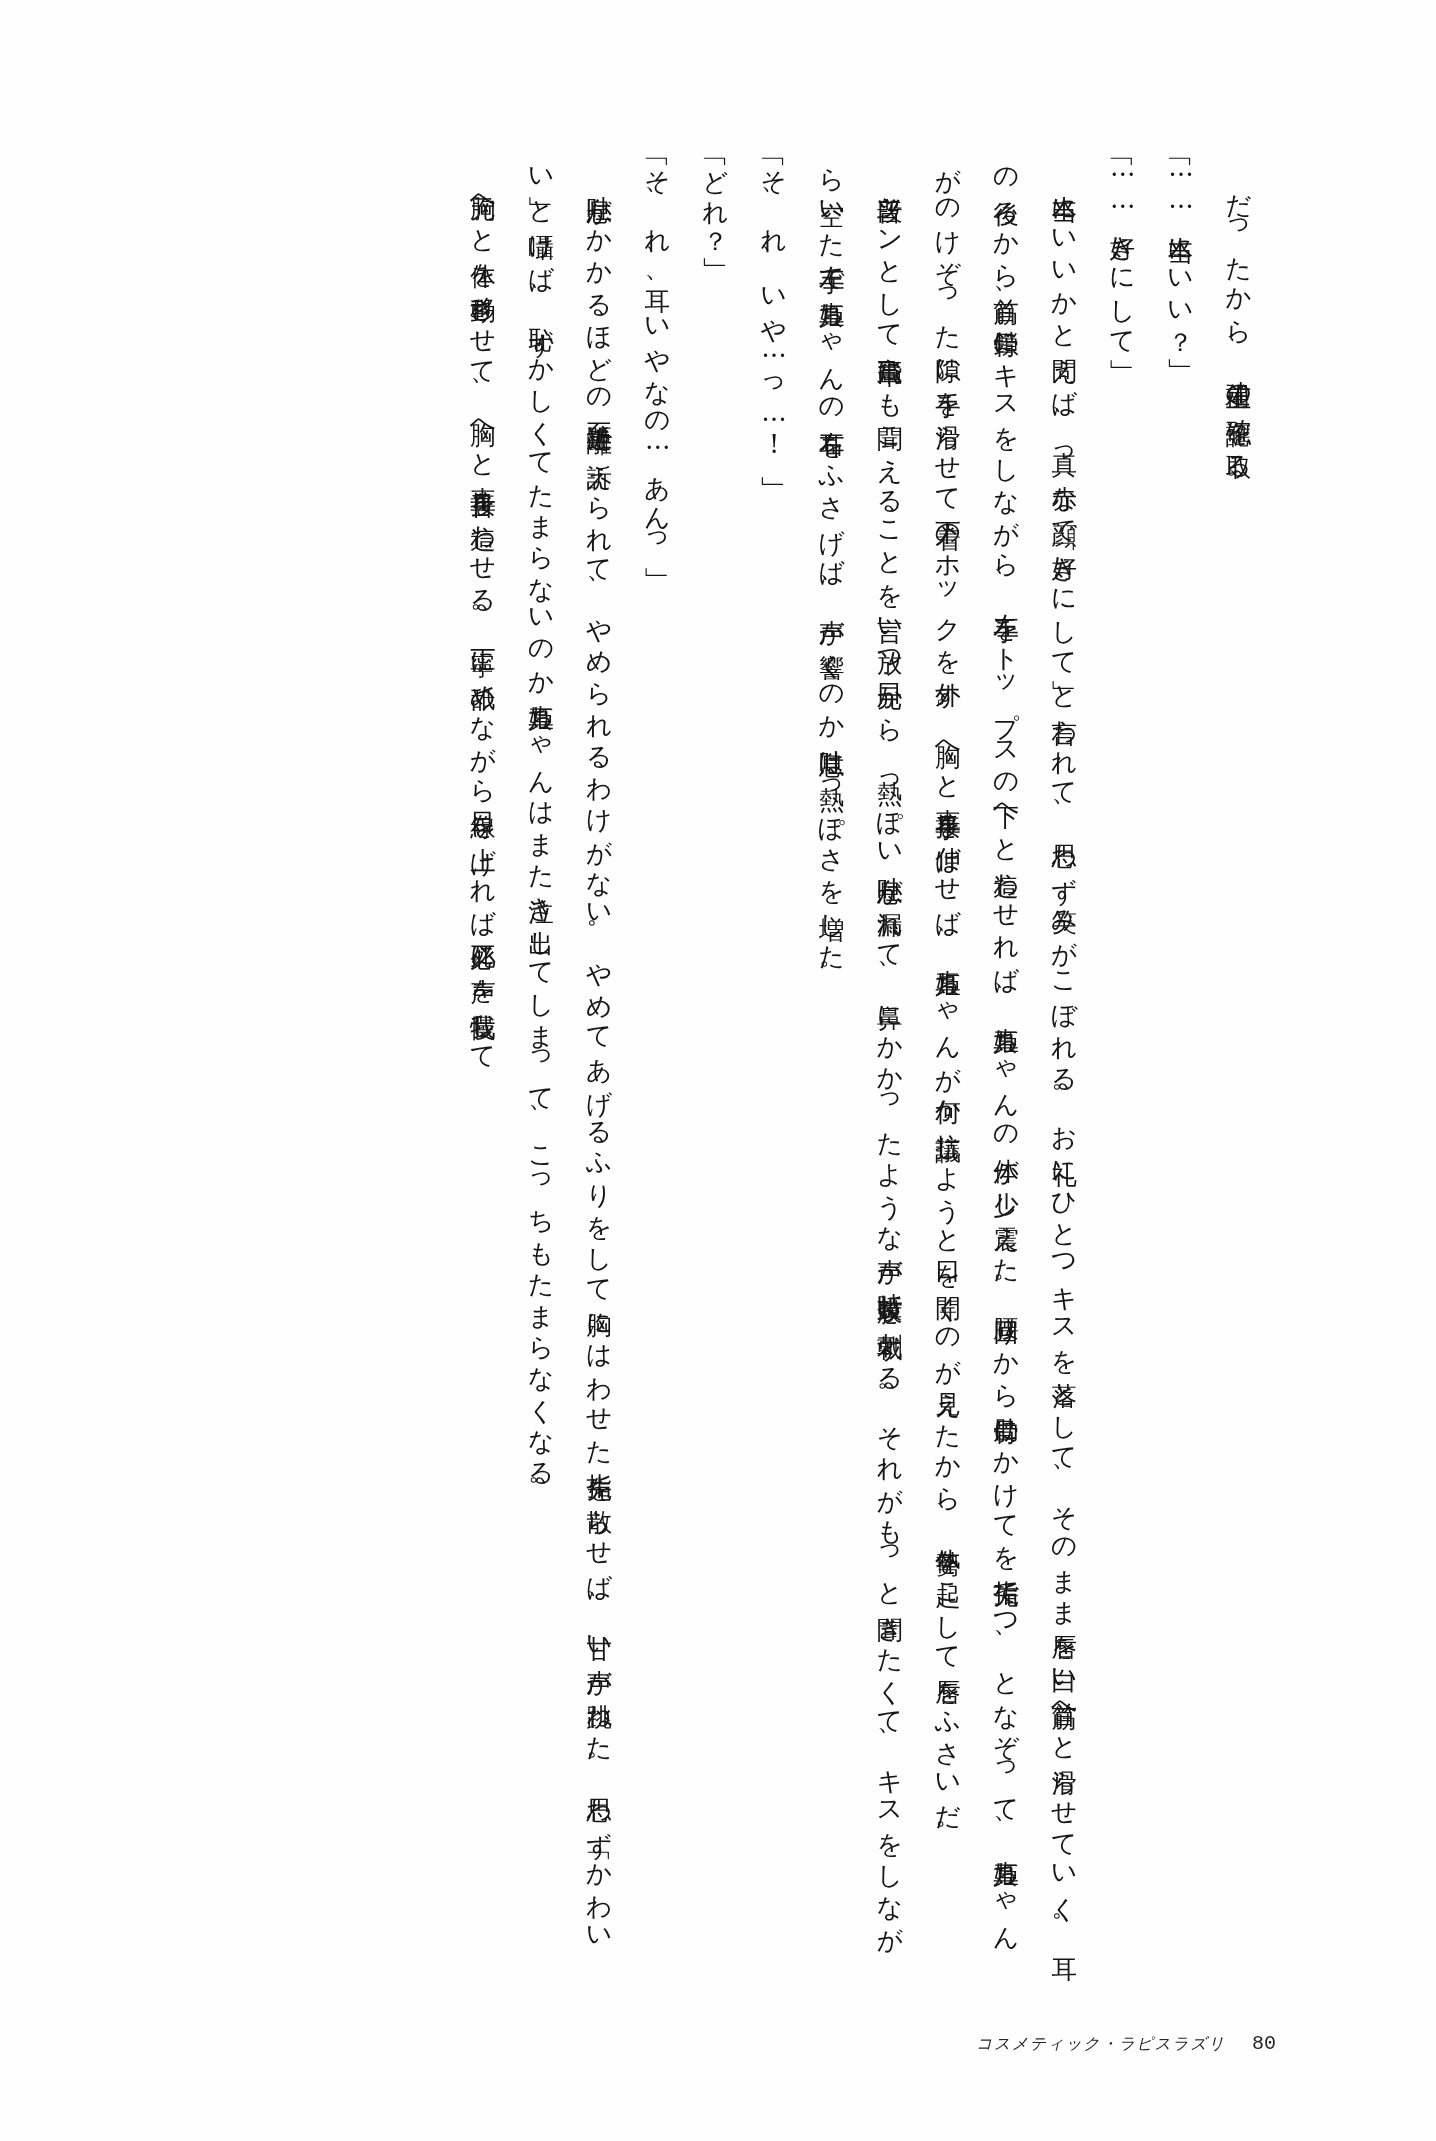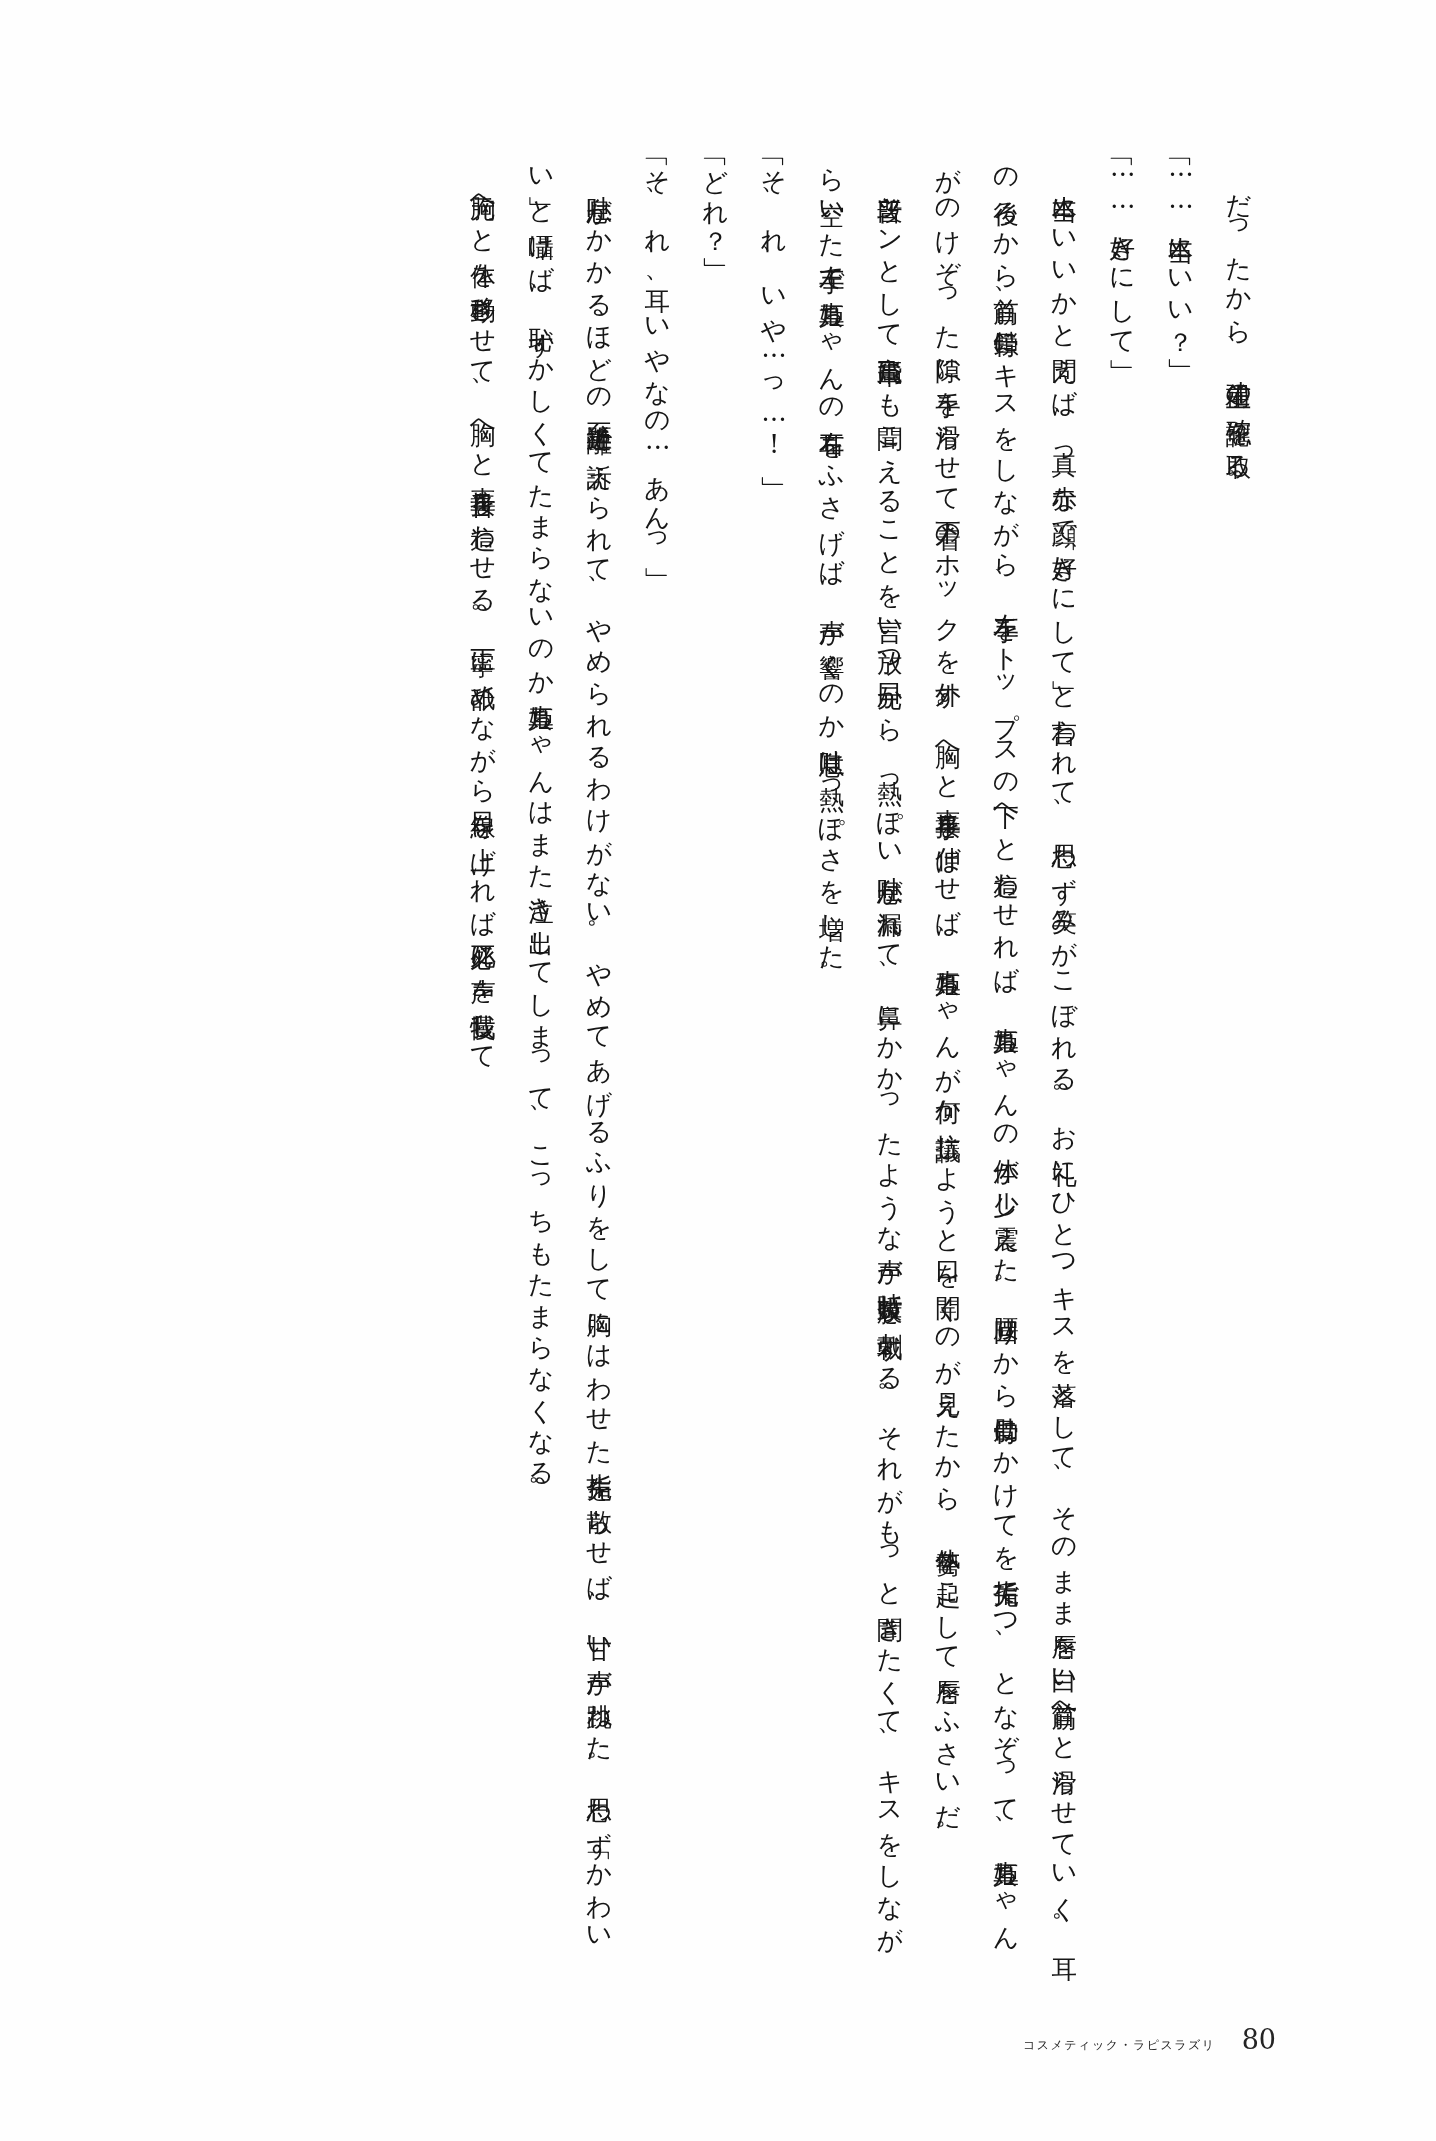--- a/index.html
+++ b/index.html
@@ -50,25 +50,27 @@
     right: 160px;
     display: flex;
     align-items: baseline;
     gap: 26px;
     font-size: 21px;
     letter-spacing: 1.5px;
     color: #242424;
     font-family: "DejaVu Serif", "Liberation Serif", serif;
   }
   .footer .title {
-    font-size: 12px;
+    font-size: 16px;
+    font-style: italic;
   }
   .footer .pageno {
-    font-size: 27px;
+    font-size: 20px;
     letter-spacing: 0;
+    font-family: Liberation Mono, monospace;
   }
 </style>
 </head>
 <body>
 
 <div class="page">
 
   <div class="vtext">
     <p>だったから、建前上の確認を取る。</p>
     <p class="quote">「……本当にいい？」</p>

